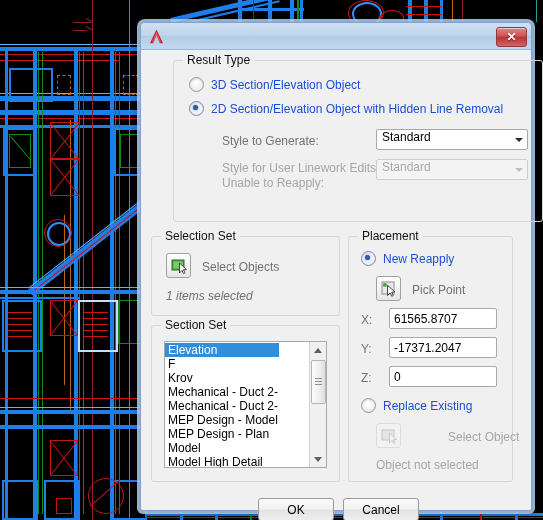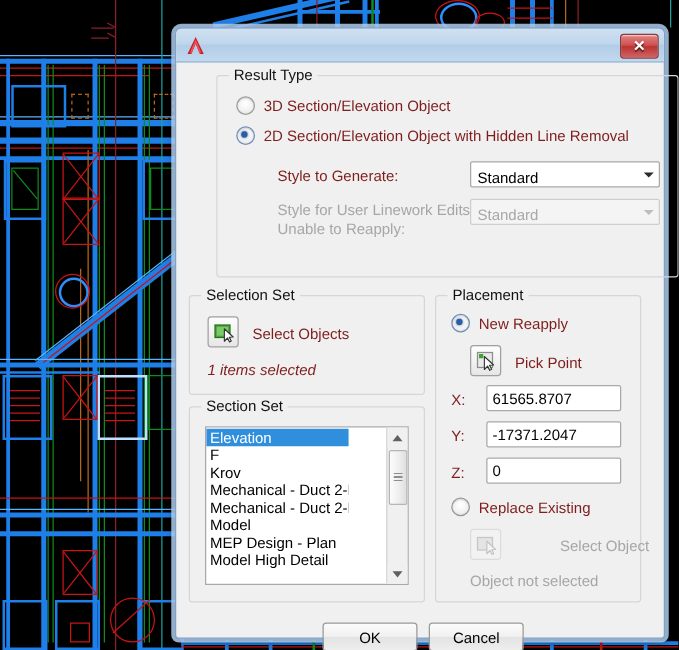--- a/index.html
+++ b/index.html
@@ -160,35 +160,35 @@
     position:absolute;
     left:3px; top:3px;
     width:5px; height:5px;
     border-radius:50%;
     background:#2b5fa5;
     box-shadow: 0 0 2px rgba(30,80,150,.9);
   }
   .radio.checked {
     border-color:#6f8fb5;
   }
-  .radio-label { font-size: 12px; color:#7f1d1d; }
-
-  
-  .lbl { position:absolute; font-size:12px; color:#7f1d1d; white-space:nowrap; }
+  .radio-label { font-size: 12px; color:#1d4ed8; }
+
+  
+  .lbl { position:absolute; font-size:12px; color:#737373; white-space:nowrap; }
   .lbl.dim { color:#a6a6a6; }
 
   
   .combo {
     position: absolute;
     height: 21px;
     background: #ffffff;
     border: 1px solid #a9a9a9;
     border-radius: 2px;
     display: flex;
-    align-items: flex-end;
+    align-items: flex-start;
     box-sizing: border-box;
     cursor: pointer;
   }
   .combo .val {
     flex: 1;
     padding-left: 5px;
     font-size: 12px;
     color: #000;
     white-space: nowrap;
     overflow: hidden;
@@ -523,22 +523,23 @@
       <div class="group" style="left:10px; top:275px; width:187px; height:155px;">
         <span class="legend">Section Set</span>
 
         <div class="listbox" style="left:12px; top:15px; width:163px; height:127px;gap:30px;">
           <div class="list-items">
             <div class="list-item sel">Elevation</div>
             <div class="list-item">F</div>
             <div class="list-item">Krov</div>
             <div class="list-item">Mechanical - Duct 2-Line Model</div>
             <div class="list-item">Mechanical - Duct 2-Line Plan</div>
+            <div class="list-item">MEP Design - Model</div>
+            <div class="list-item">MEP Design - Plan</div>
             <div class="list-item">Model</div>
-            <div class="list-item">MEP Design - Plan</div>
             <div class="list-item">Model High Detail</div>
 
           </div>
           <div class="vscroll">
             <div class="sc-btn up">
                 <i></i>
               </div>
             <div class="sc-thumb"></div>
             <div class="sc-btn down">
                 <i></i>

